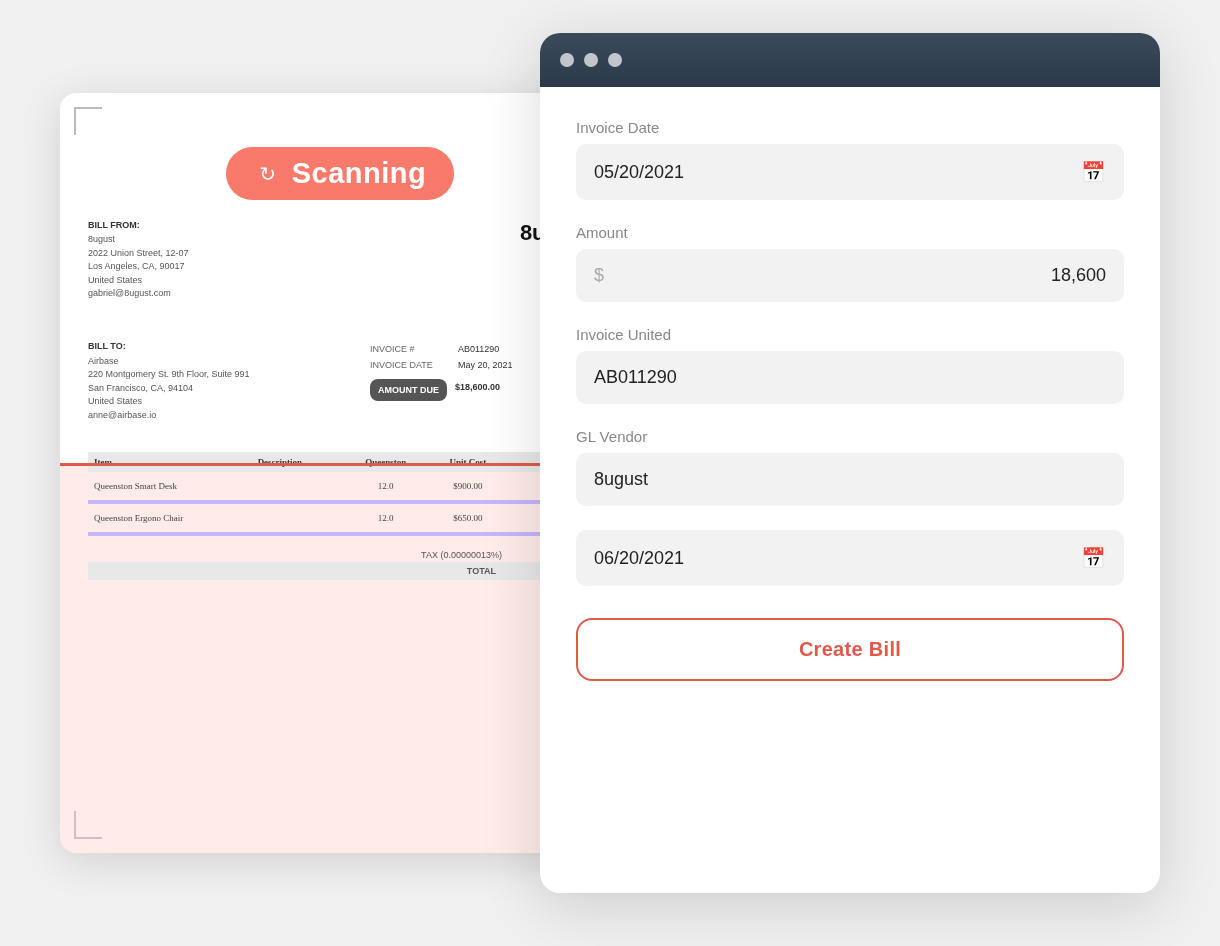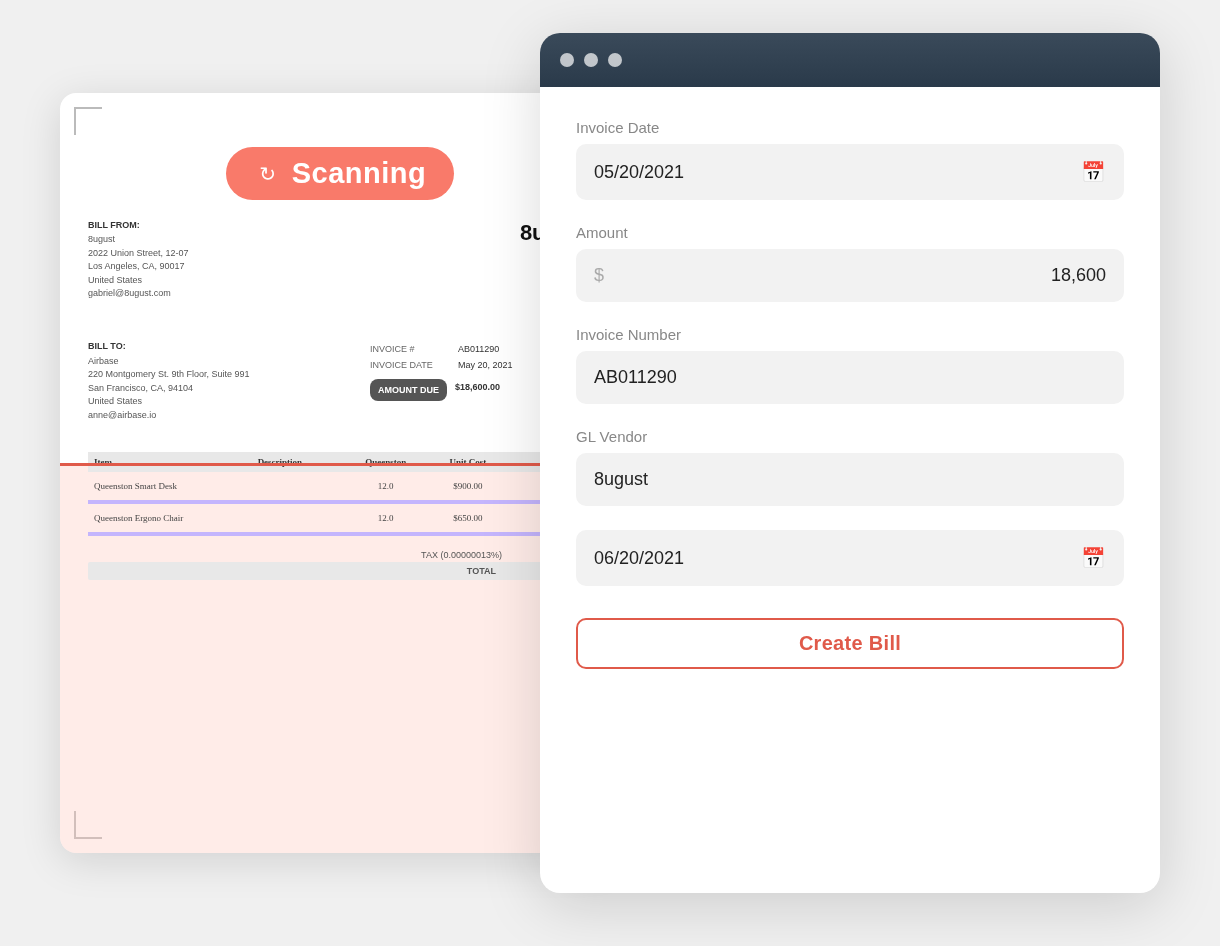--- a/index.html
+++ b/index.html
@@ -330,23 +330,23 @@
     }
 
     .dollar-sign {
       color: #aaa;
       font-size: 18px;
       margin-right: 4px;
     }
 
     .create-bill-btn {
       width: 100%;
-      padding: 12px;
+      padding: 18px;
       border: 2px solid #e05a4a;
-      border-radius: 10px;
+      border-radius: 16px;
       background: transparent;
       color: #e05a4a;
       font-size: 20px;
       font-weight: 600;
       cursor: pointer;
       letter-spacing: 0.3px;
       margin-top: 8px;
     }
   </style>
 </head>
@@ -480,21 +480,21 @@
       <div class="form-field">
         <label class="form-label">Amount</label>
         <div class="form-input amount-input">
           <span class="dollar-sign">$</span>
           <span class="form-input-text">18,600</span>
         </div>
       </div>
 
       
       <div class="form-field">
-        <label class="form-label">Invoice Number</label>
+        <label class="form-label">Invoice United</label>
         <div class="form-input">
           <span class="form-input-text">AB011290</span>
         </div>
       </div>
 
       
       <div class="form-field">
         <label class="form-label">GL Vendor</label>
         <div class="form-input">
           <span class="form-input-text">8ugust</span>

